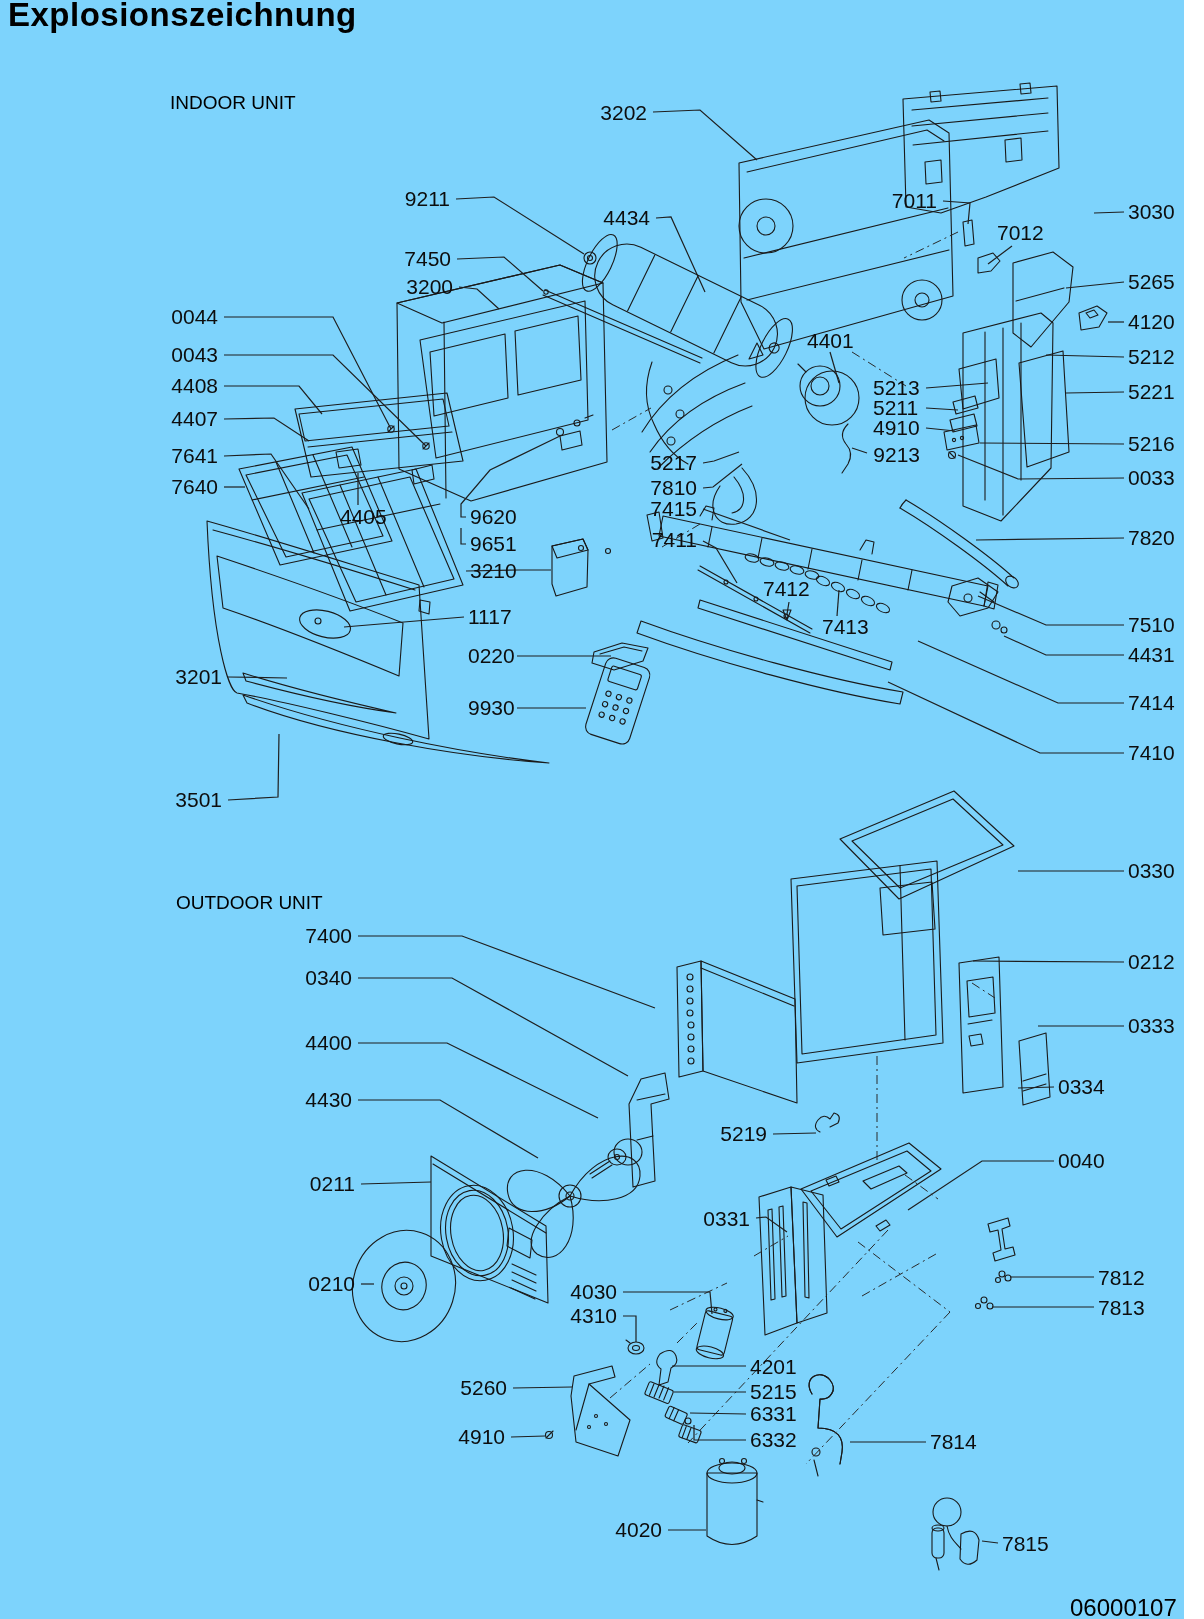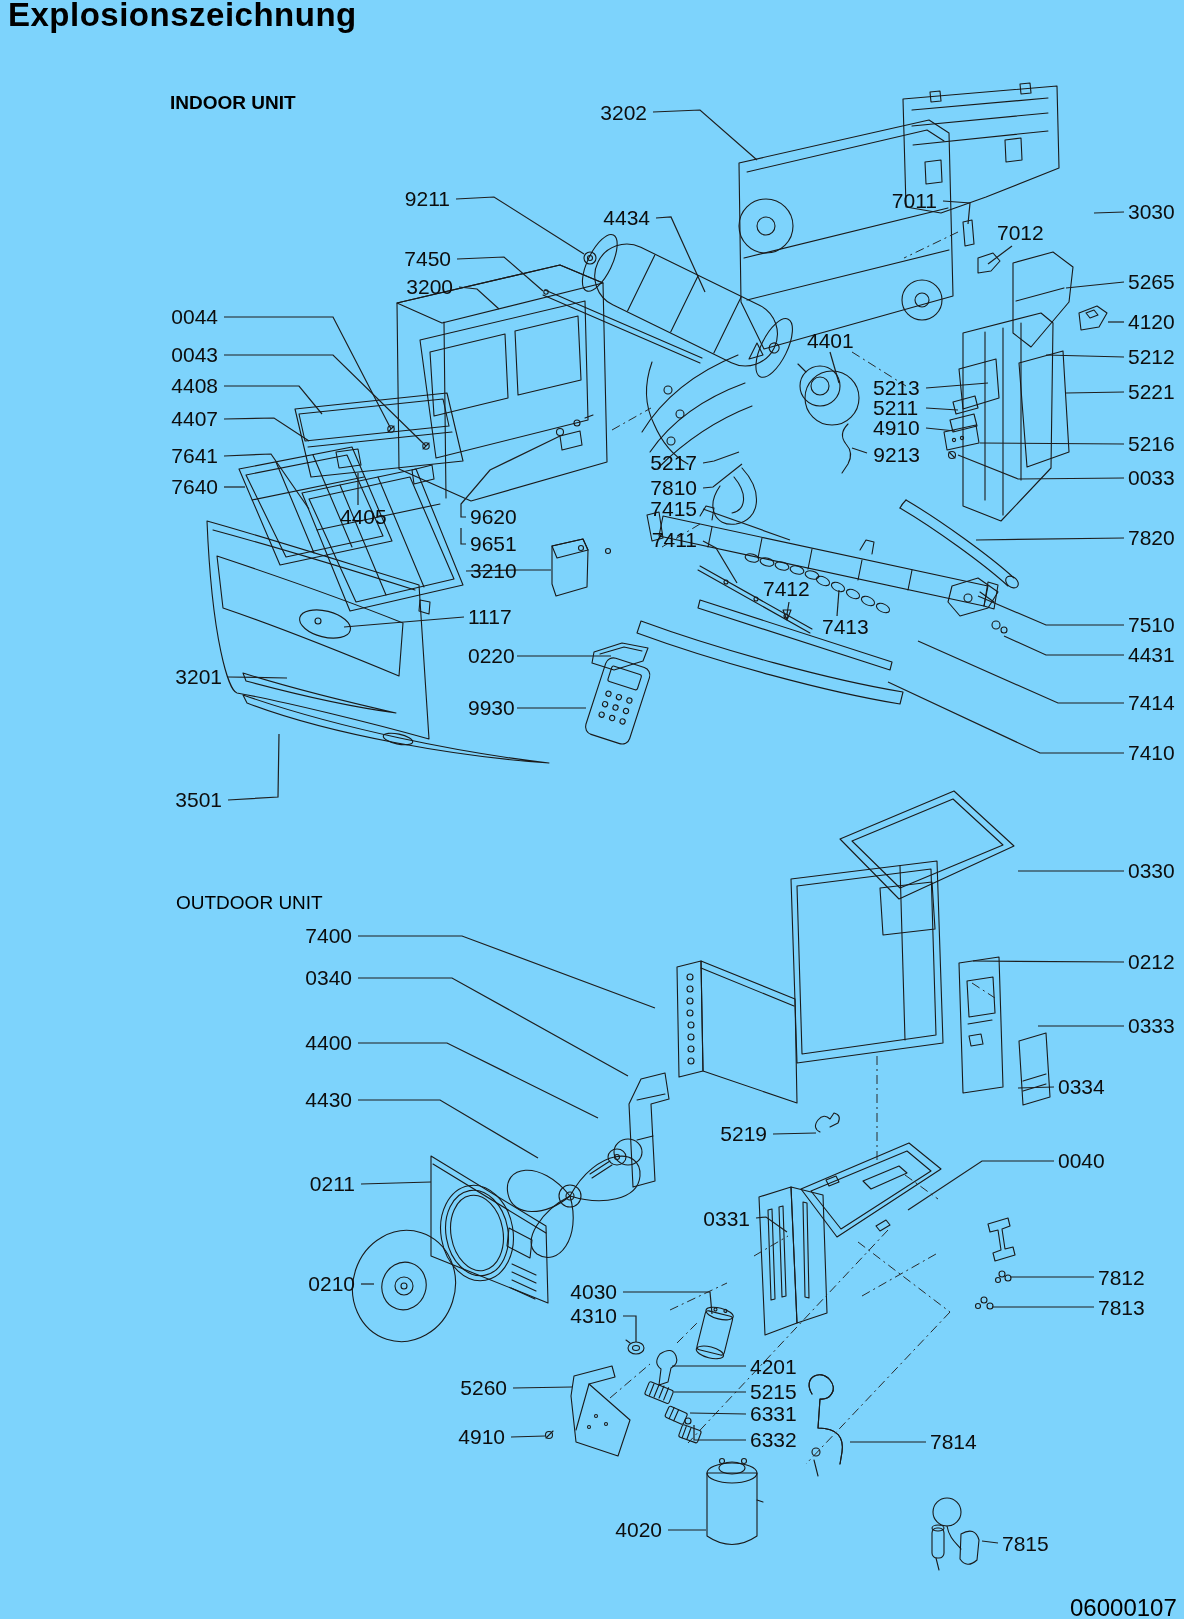--- a/index.html
+++ b/index.html
@@ -1,21 +1,21 @@
 <!DOCTYPE html>
 <html><head>
 <meta charset="utf-8">
 <style>
   html,body{margin:0;padding:0;background:#fff;}
   .canvas{position:relative;width:1184px;height:1619px;background:#7dd3fc;overflow:hidden;
           font-family:"Liberation Sans",sans-serif;color:#000;}
   h1.title{position:absolute;left:8px;top:-4px;margin:0;font-weight:bold;font-size:33px;
            letter-spacing:.5px;font-family:"Liberation Sans",sans-serif;}
   .section-label{position:absolute;font-size:19px;color:#000;}
-  #hdr-indoor{left:170px;top:92px;font-weight:bold;}
+  #hdr-indoor{left:170px;top:92px;}
   #hdr-outdoor{left:176px;top:892px;}
   .doc-number{position:absolute;left:1070px;top:1594px;font-size:24px;}
   svg#diagram{position:absolute;left:0;top:0;}
   #art path,#art rect,#art circle,#art ellipse,#art line,#art polyline{
     stroke:#1a1a1a;stroke-width:1.1;fill:none;stroke-linejoin:round;stroke-linecap:round;}
   .fw{fill:#ffffff;}
   .fh{fill:url(#hatch);}
   .fd{fill:url(#dense);}
   .fm{fill:url(#mesh);}
   .fl{fill:url(#louver);}

